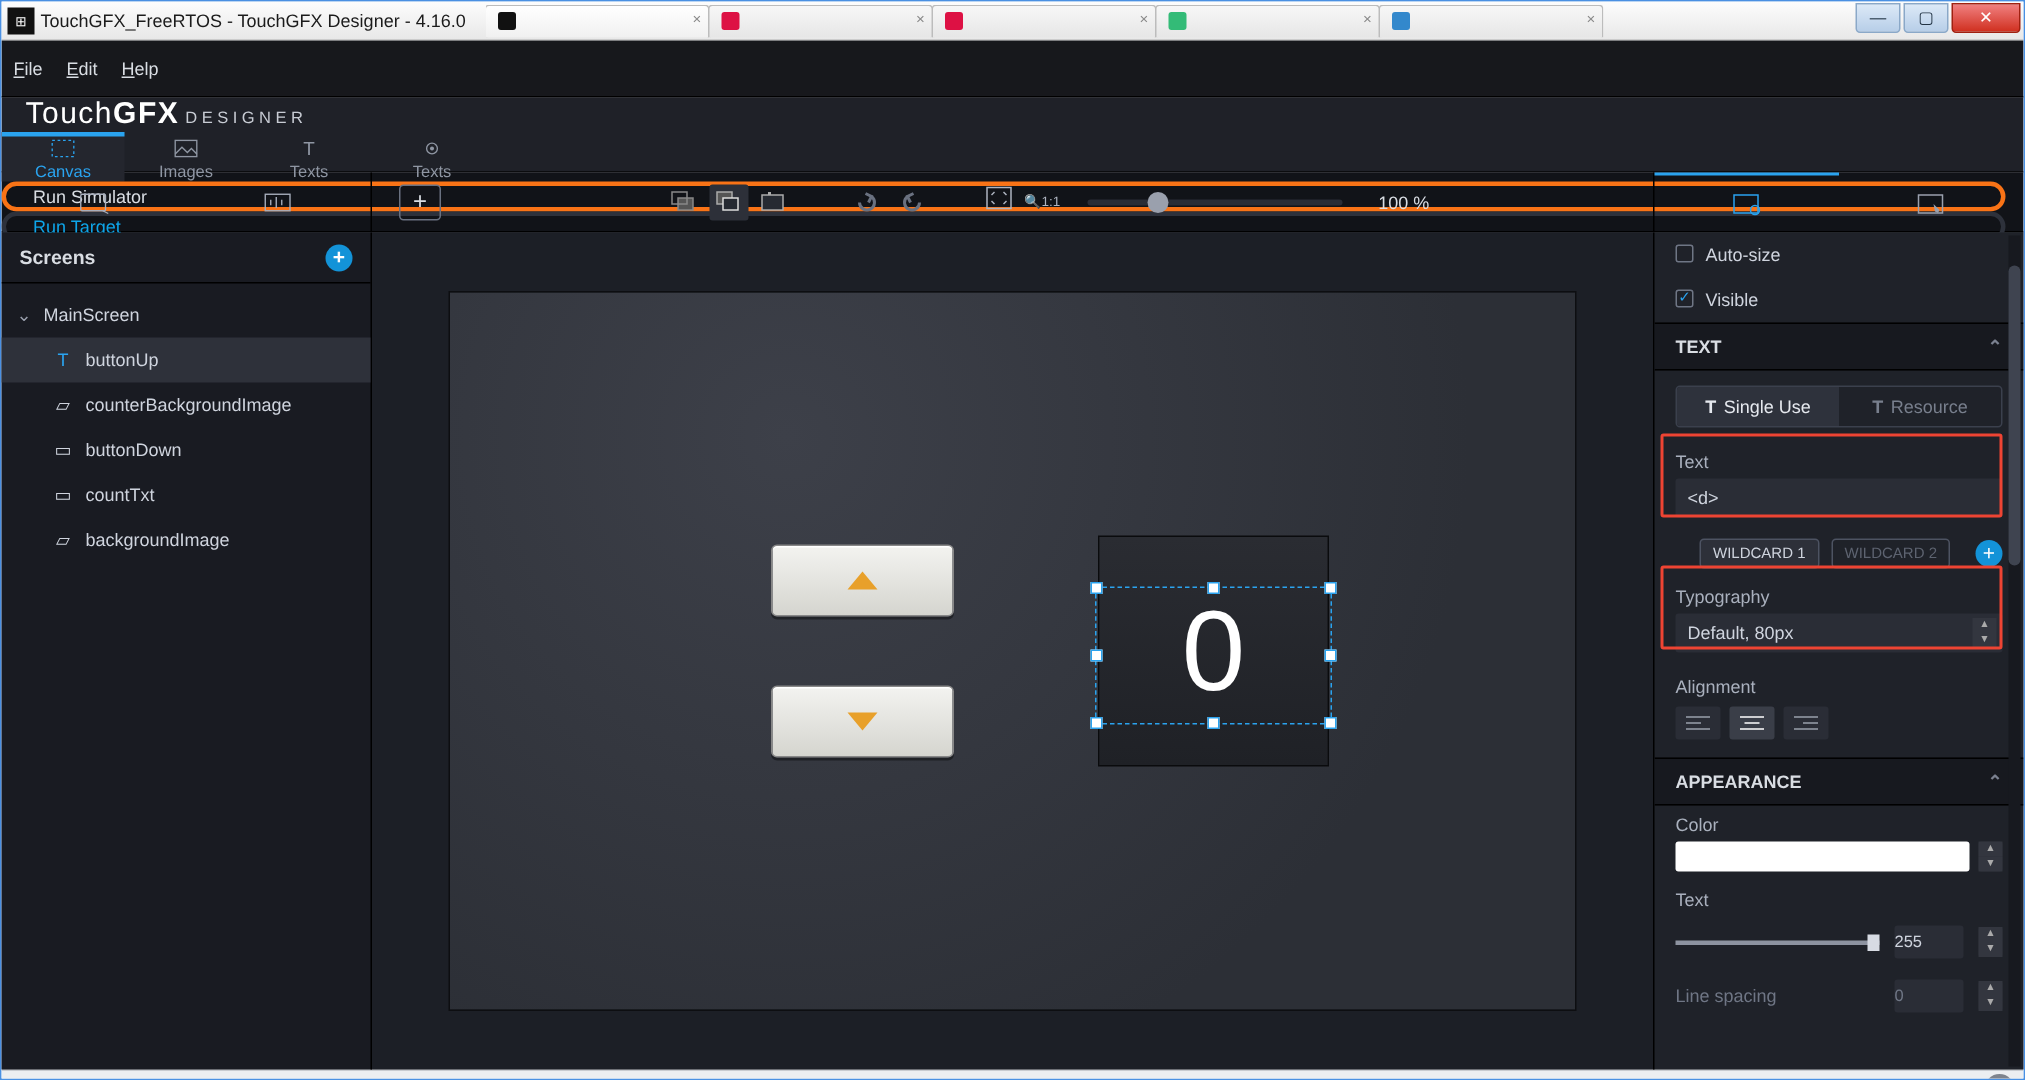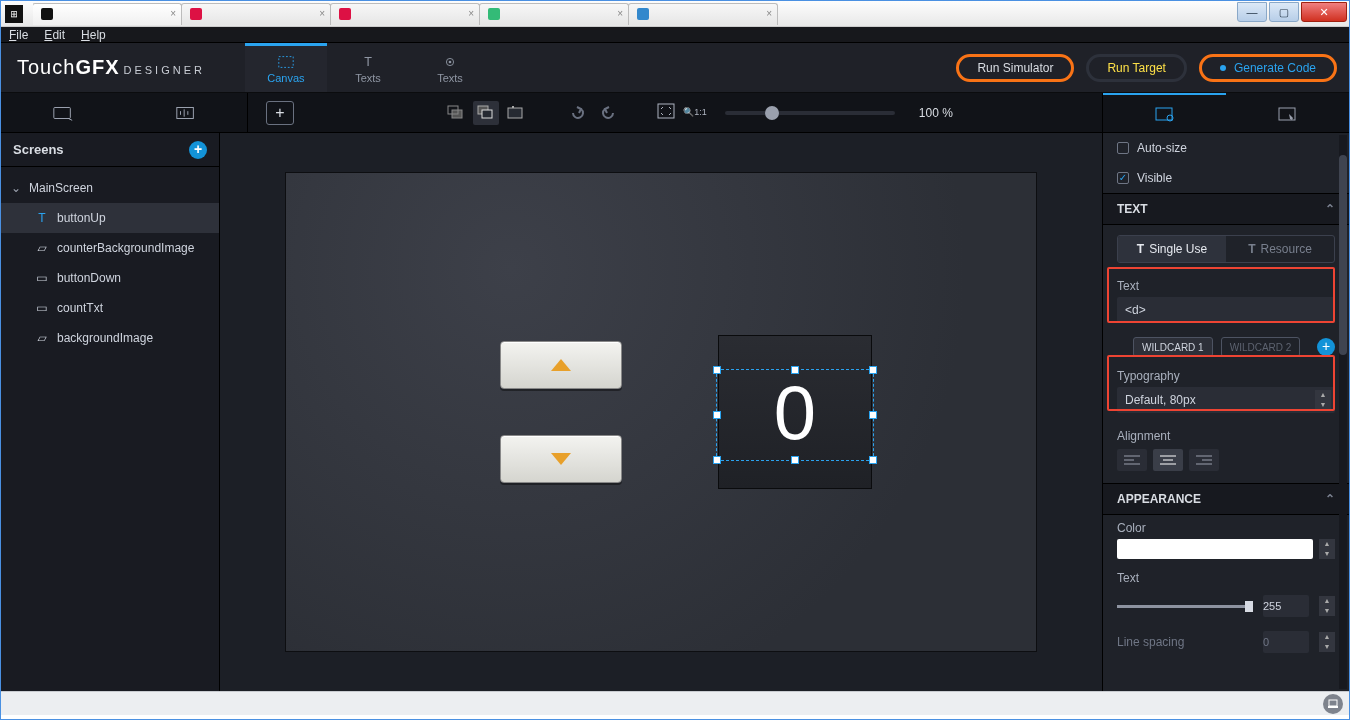--- a/index.html
+++ b/index.html
@@ -12,36 +12,36 @@
 .tabstrip { display:flex; height:100%; align-items:center; gap:0; margin-left:6px; flex:1; overflow:hidden;}
 .tab { height:22px; min-width:150px; border:1px solid #bcbcbc; border-bottom:none; border-radius:3px 3px 0 0; background:linear-gradient(#f7f7f7,#e6e6e6); margin-left:-1px; position:relative; display:flex; align-items:center; padding:0 20px 0 8px; font-size:11px; color:#5b5b5b;}
 .tab.active { background:linear-gradient(#fff,#f0f0f0); }
 .tab .favicon { width:12px; height:12px; margin-right:6px; border-radius:2px;}
 .tab .x { position:absolute; right:5px; top:4px; color:#888; font-size:10px;}
 .winbtns { display:flex; height:20px; margin-right:2px; margin-top:-3px;}
 .winbtn { width:30px; height:20px; border:1px solid #8aa8c8; border-radius:0 0 3px 3px; margin-left:2px; background:linear-gradient(#dce9f7,#b7cee8); text-align:center; font-size:11px; color:#234; line-height:18px;}
 .winbtn.close { width:46px; background:linear-gradient(#f08080,#d03020); border-color:#a02010; color:#fff;}
 
 
-.menubar { height: 16px; background:#17181c; display:flex; align-items:center; padding:0 8px; font-size:12px; gap:16px; border-bottom:1px solid #000;}
+.menubar { height: 38px; background:#17181c; display:flex; align-items:center; padding:0 8px; font-size:12px; gap:16px; border-bottom:1px solid #000;}
 .menubar span { color:#d9dde3; }
 .menubar span u { text-decoration: underline; }
 
 
-.toptool { height: 50px; background:#1f2128; display:flex; align-items:center; border-bottom:1px solid #0b0c0e;}
+.toptool { height: 50px; background:#1f2128; display:flex; border-bottom:1px solid #0b0c0e;flex-direction:column;}
 .logo { color:#fff; font-size:20px; font-weight:300; letter-spacing:1px; margin-left:16px; margin-right:40px;}
 .logo b { font-weight:700; }
 .logo small { font-size:11px; letter-spacing:3px; font-weight:400; color:#c8ccd4; margin-left:4px;}
 .toptabs { display:flex; height:100%; }
 .toptab { width:82px; display:flex; flex-direction:column; align-items:center; justify-content:center; color:#8f96a3; font-size:11px; gap:2px; border-top:3px solid transparent; cursor:pointer;}
 .toptab.active { color:#2aa3ef; border-top-color:#2aa3ef; background:#24262e;}
 .toptab svg { width:18px; height:16px; }
 .spacer { flex:1; }
 .actionbtn { height:28px; border:3px solid #f97316; border-radius:14px; padding:0 18px; color:#d9dde3; font-size:12px; display:flex; align-items:center; margin-right:12px; background:transparent; cursor:pointer;}
-.actionbtn.disabled { color:#fde047; border-color:#2d313b;}
+.actionbtn.disabled { color:#0ea5e9; border-color:#2d313b;}
 .actionbtn.accent { color:#2aa3ef; }
 .actionbtn .dot { width:6px; height:6px; border-radius:50%; margin-right:8px;}
 
 
 .tool2 { height:40px; background:#111318; display:flex; align-items:center; border-bottom:1px solid #000;}
 .tool2 .leftgrp { width:247px; height:100%; display:flex; border-right:1px solid #000;}
 .tool2 .tbtn { flex:1; display:flex; align-items:center; justify-content:center; color:#a7aebc;}
 .tool2 .tbtn svg { width:22px; height:18px; }
 .addbox { width:28px; height:24px; border:1px solid #6a7180; border-radius:3px; color:#d9dde3; display:flex; align-items:center; justify-content:center; margin-left:18px; font-size:16px; cursor:pointer;}
 .centergrp { flex:1; display:flex; align-items:center; justify-content:center; gap:8px;}
@@ -50,21 +50,21 @@
 .cg .ic.active { background:#2d3039;}
 .zoomtrack { width:170px; height:4px; background:#2a2d36; border-radius:2px; position:relative; margin:0 10px;}
 .zoomtrack .knob { position:absolute; top:-5px; left:40px; width:14px; height:14px; border-radius:50%; background:#9aa0ad;}
 .zoomlabel { color:#d9dde3; font-size:12px; margin-left:6px;}
 .rightgrp { width:247px; height:100%; display:flex; border-left:1px solid #000;}
 .rightgrp .half { flex:1; display:flex; align-items:center; justify-content:center; color:#9aa0ad; border-top:2px solid transparent;}
 .rightgrp .half.active { border-top-color:#2aa3ef; color:#2aa3ef;}
 
 
 .main { display:flex; height: calc(720px - 26px - 22px - 50px - 40px - 24px); background:#111318;}
-.leftpanel { width:219px; background:#191b22; border-right:1px solid #000; display:flex; flex-direction:column;}
+.leftpanel { width:247px; background:#191b22; border-right:1px solid #000; display:flex; flex-direction:column;}
 .panelhdr { height:34px; display:flex; align-items:center; justify-content:space-between; padding:0 12px; font-size:13px; color:#d9dde3; font-weight:bold; border-bottom:1px solid #000;}
 .addcircle { width:18px; height:18px; border-radius:50%; background:#1393d8; color:#fff; text-align:center; line-height:17px; font-size:14px;}
 .tree { padding:6px 0; font-size:12px; color:#cfd4de;}
 .treerow { height:30px; display:flex; align-items:center; padding-left:10px; gap:8px; cursor:pointer;}
 .treerow.child { padding-left:34px; }
 .treerow.selected { background:#2e313a; }
 .treerow .chev { color:#9aa0ad; width:10px; }
 .treerow .ic { width:14px; height:12px; display:inline-flex; align-items:center; justify-content:center;}
 
 .canvas { flex:1; background:#1c1f26; display:flex; align-items:center; justify-content:center; position:relative;}
@@ -74,21 +74,21 @@
 .tri { width:0; height:0; border-left:10px solid transparent; border-right:10px solid transparent;}
 .tri.up { border-bottom:12px solid #e8a02a;}
 .tri.down { border-top:12px solid #e8a02a;}
 .counter { position:absolute; left:432px; top:162px; width:154px; height:154px; background:linear-gradient(#2a2c32,#1f2126); border:1px solid #0a0b0d; display:flex; align-items:center; justify-content:center;}
 .counter .num { color:#fff; font-size:76px; font-weight:400;}
 .selbox { position:absolute; border:1px dashed #2aa3ef; pointer-events:none;}
 .handle { position:absolute; width:8px; height:8px; background:#fff; border:1px solid #2aa3ef;}
 
 .rightpanel { width:247px; background:#1f2229; border-left:1px solid #000; overflow-y:auto; position:relative;}
 .rprow { padding:8px 14px; font-size:12px; color:#cfd4de; }
-.check { display:flex; align-items:center; gap:8px;}
+.check { display:flex; align-items:flex-start; gap:8px;}
 .checkbox { width:12px; height:12px; border:1px solid #6f7685; border-radius:2px; display:inline-flex; align-items:center; justify-content:center;}
 .checkbox.on::after { content:"✓"; color:#2aa3ef; font-size:10px; line-height:1;}
 .sect { height:32px; background:#17191f; display:flex; align-items:center; justify-content:space-between; padding:0 14px; font-size:12px; color:#d9dde3; font-weight:bold; border-top:1px solid #000; border-bottom:1px solid #000;}
 .chev2 { color:#7b8190; font-size:12px;}
 .toggle2 { display:flex; border:1px solid #3b404d; border-radius:3px; overflow:hidden; margin:10px 14px;}
 .toggle2 .h { flex:1; height:26px; display:flex; align-items:center; justify-content:center; font-size:12px; color:#787f8d; gap:5px; cursor:pointer;}
 .toggle2 .h.on { background:#2e323c; color:#e5e8ee;}
 .label { color:#a9b0bd; font-size:12px; padding:6px 14px 4px;}
 .input { margin:0 14px 8px; height:26px; background:#2a2d36; border:none; border-radius:2px; color:#cfd4de; padding:0 8px; font-size:12px; width:calc(100% - 28px);}
 .wc { margin:6px 14px; display:flex; align-items:center; gap:8px;padding-left:16px;}
@@ -112,20 +112,21 @@
 .status { height:24px; background:#eceef1; border-top:1px solid #c8cbd0; display:flex; align-items:center; justify-content:flex-end; padding:0 6px;}
 .status .disc { width:20px; height:20px; border-radius:50%; background:#7e838d; display:flex; align-items:center; justify-content:center;}
 .rp-scroll { position:absolute; right:2px; top:2px; bottom:2px; width:8px; background:#17191f;}
 .rp-scroll .th { position:absolute; left:0; right:0; top:20px; height:200px; background:#3f4450; border-radius:4px;}
 </style>
 </head>
 <body>
 
 <div class="titlebar">
   <div class="appicon">⊞</div>
+  <div class="title">TouchGFX_FreeRTOS - TouchGFX Designer - 4.16.0</div>
   <div class="tabstrip">
     <div class="tab active">
         <span class="favicon" style="background:#111"></span>
         <span></span>
         <span class="x">×</span>
       </div>
     <div class="tab">
         <span class="favicon" style="background:#d14"></span>
         <span></span>
         <span class="x">×</span>
@@ -162,20 +163,27 @@
 <div class="toptool">
   <div class="logo">
     <span>Touch</span><b>GFX</b><small>DESIGNER</small>
   </div>
   <div class="toptabs">
     <div class="toptab active">
       <svg viewBox="0 0 20 16">
           <rect x="2" y="2" width="16" height="12" fill="none" stroke="currentColor" stroke-dasharray="2 2"></rect>
         </svg>
       <span>Canvas</span>
+    </div>
+    <div class="toptab">
+      <svg viewBox="0 0 20 16">
+          <rect x="2" y="2" width="16" height="12" fill="none" stroke="currentColor"></rect>
+          <polyline points="2,12 7,7 11,11 14,8 18,12" fill="none" stroke="currentColor"></polyline>
+        </svg>
+      <span>Images</span>
     </div>
     <div class="toptab">
       <svg viewBox="0 0 20 16">
           <text x="10" y="13" text-anchor="middle" font-size="14" fill="currentColor">T</text>
         </svg>
       <span>Texts</span>
     </div>
     <div class="toptab">
       <svg viewBox="0 0 20 16">
           <circle cx="10" cy="8" r="4" fill="none" stroke="currentColor"></circle>

